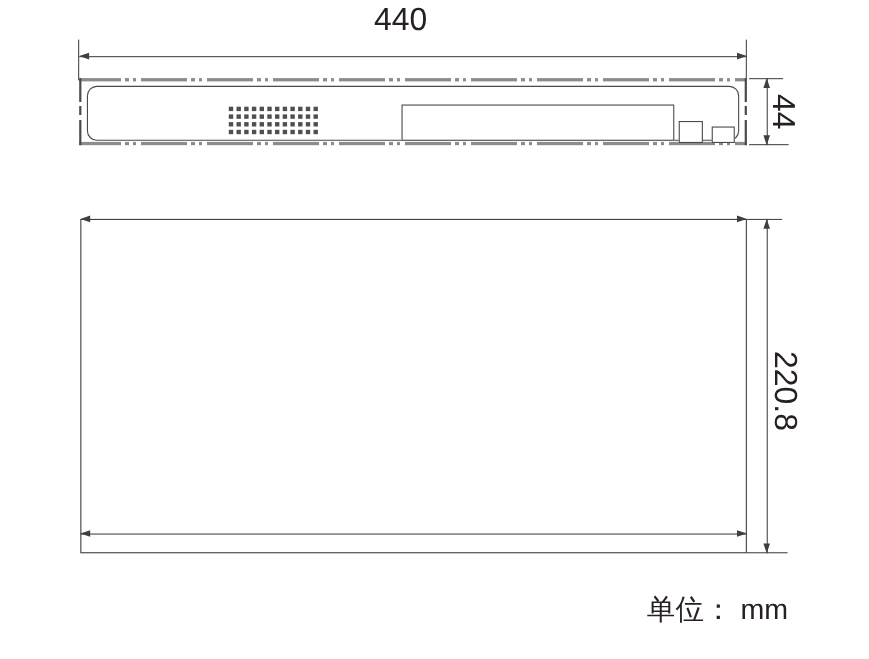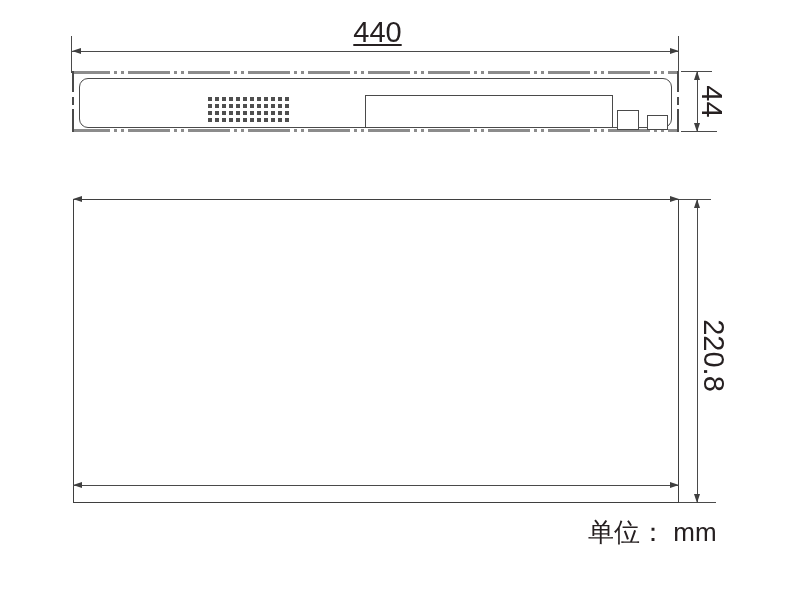--- a/index.html
+++ b/index.html
@@ -42,33 +42,33 @@
   .panel-face{
     position:absolute;left:7px;top:7px;width:591px;height:48px;
     border:1.5px solid #4a4a4a;border-radius:9px;background:#fff;box-sizing:content-box;
   }
   .vent-grid{position:absolute;left:128px;top:18px;display:grid;gap:3px;}
   .vent-dot{width:4px;height:4px;background:#4f4f4f;}
   .display-window{position:absolute;left:285px;top:16px;width:248px;height:33px;border:1.5px solid #4a4a4a;box-sizing:border-box;background:#fff;}
   .sq{position:absolute;border:1.5px solid #4a4a4a;box-sizing:border-box;background:#fff;}
   
   .topview-rect{position:absolute;left:73px;top:199px;width:606px;height:304px;border:1.5px solid #3f3f3f;box-sizing:border-box;background:#fff;}
-  .unit-note{position:absolute;left:588px;top:515px;font-size:26px;color:#262021;white-space:nowrap;}
+  .unit-note{position:absolute;left:588px;top:537px;font-size:26px;color:#262021;white-space:nowrap;}
 </style>
 </head>
 <body>
 
 <div class="sheet">
 
   <div class="vline" style="left:71px;top:36px;height:37px;"></div>
   <div class="vline" style="left:678px;top:36px;height:37px;"></div>
   <div class="hline" style="left:72px;top:51px;width:607px;"></div>
   <div class="arr arr-l" style="left:72px;top:48px;"></div>
   <div class="arr arr-r" style="left:670px;top:48px;"></div>
-  <div class="dim-label" style="left:340px;top:18px;width:75px;text-align:center;text-decoration:underline;">440</div>
+  <div class="dim-label" style="left:340px;top:4px;width:75px;text-align:left;">440</div>
 
   <div class="panel">
     <div class="panel-band" style="top:0;"></div>
     <div class="panel-band" style="bottom:0;"></div>
     <div class="panel-edge" style="left:0;"></div>
     <div class="panel-edge" style="right:0;"></div>
     <div class="panel-face">
       <div class="vent-grid" style="grid-template-columns: repeat(12, 4px); gap: 3px;">
           <div class="vent-dot" style="background: rgb(79, 79, 79);"></div>
           <div class="vent-dot" style="background: rgb(79, 79, 79);"></div>

